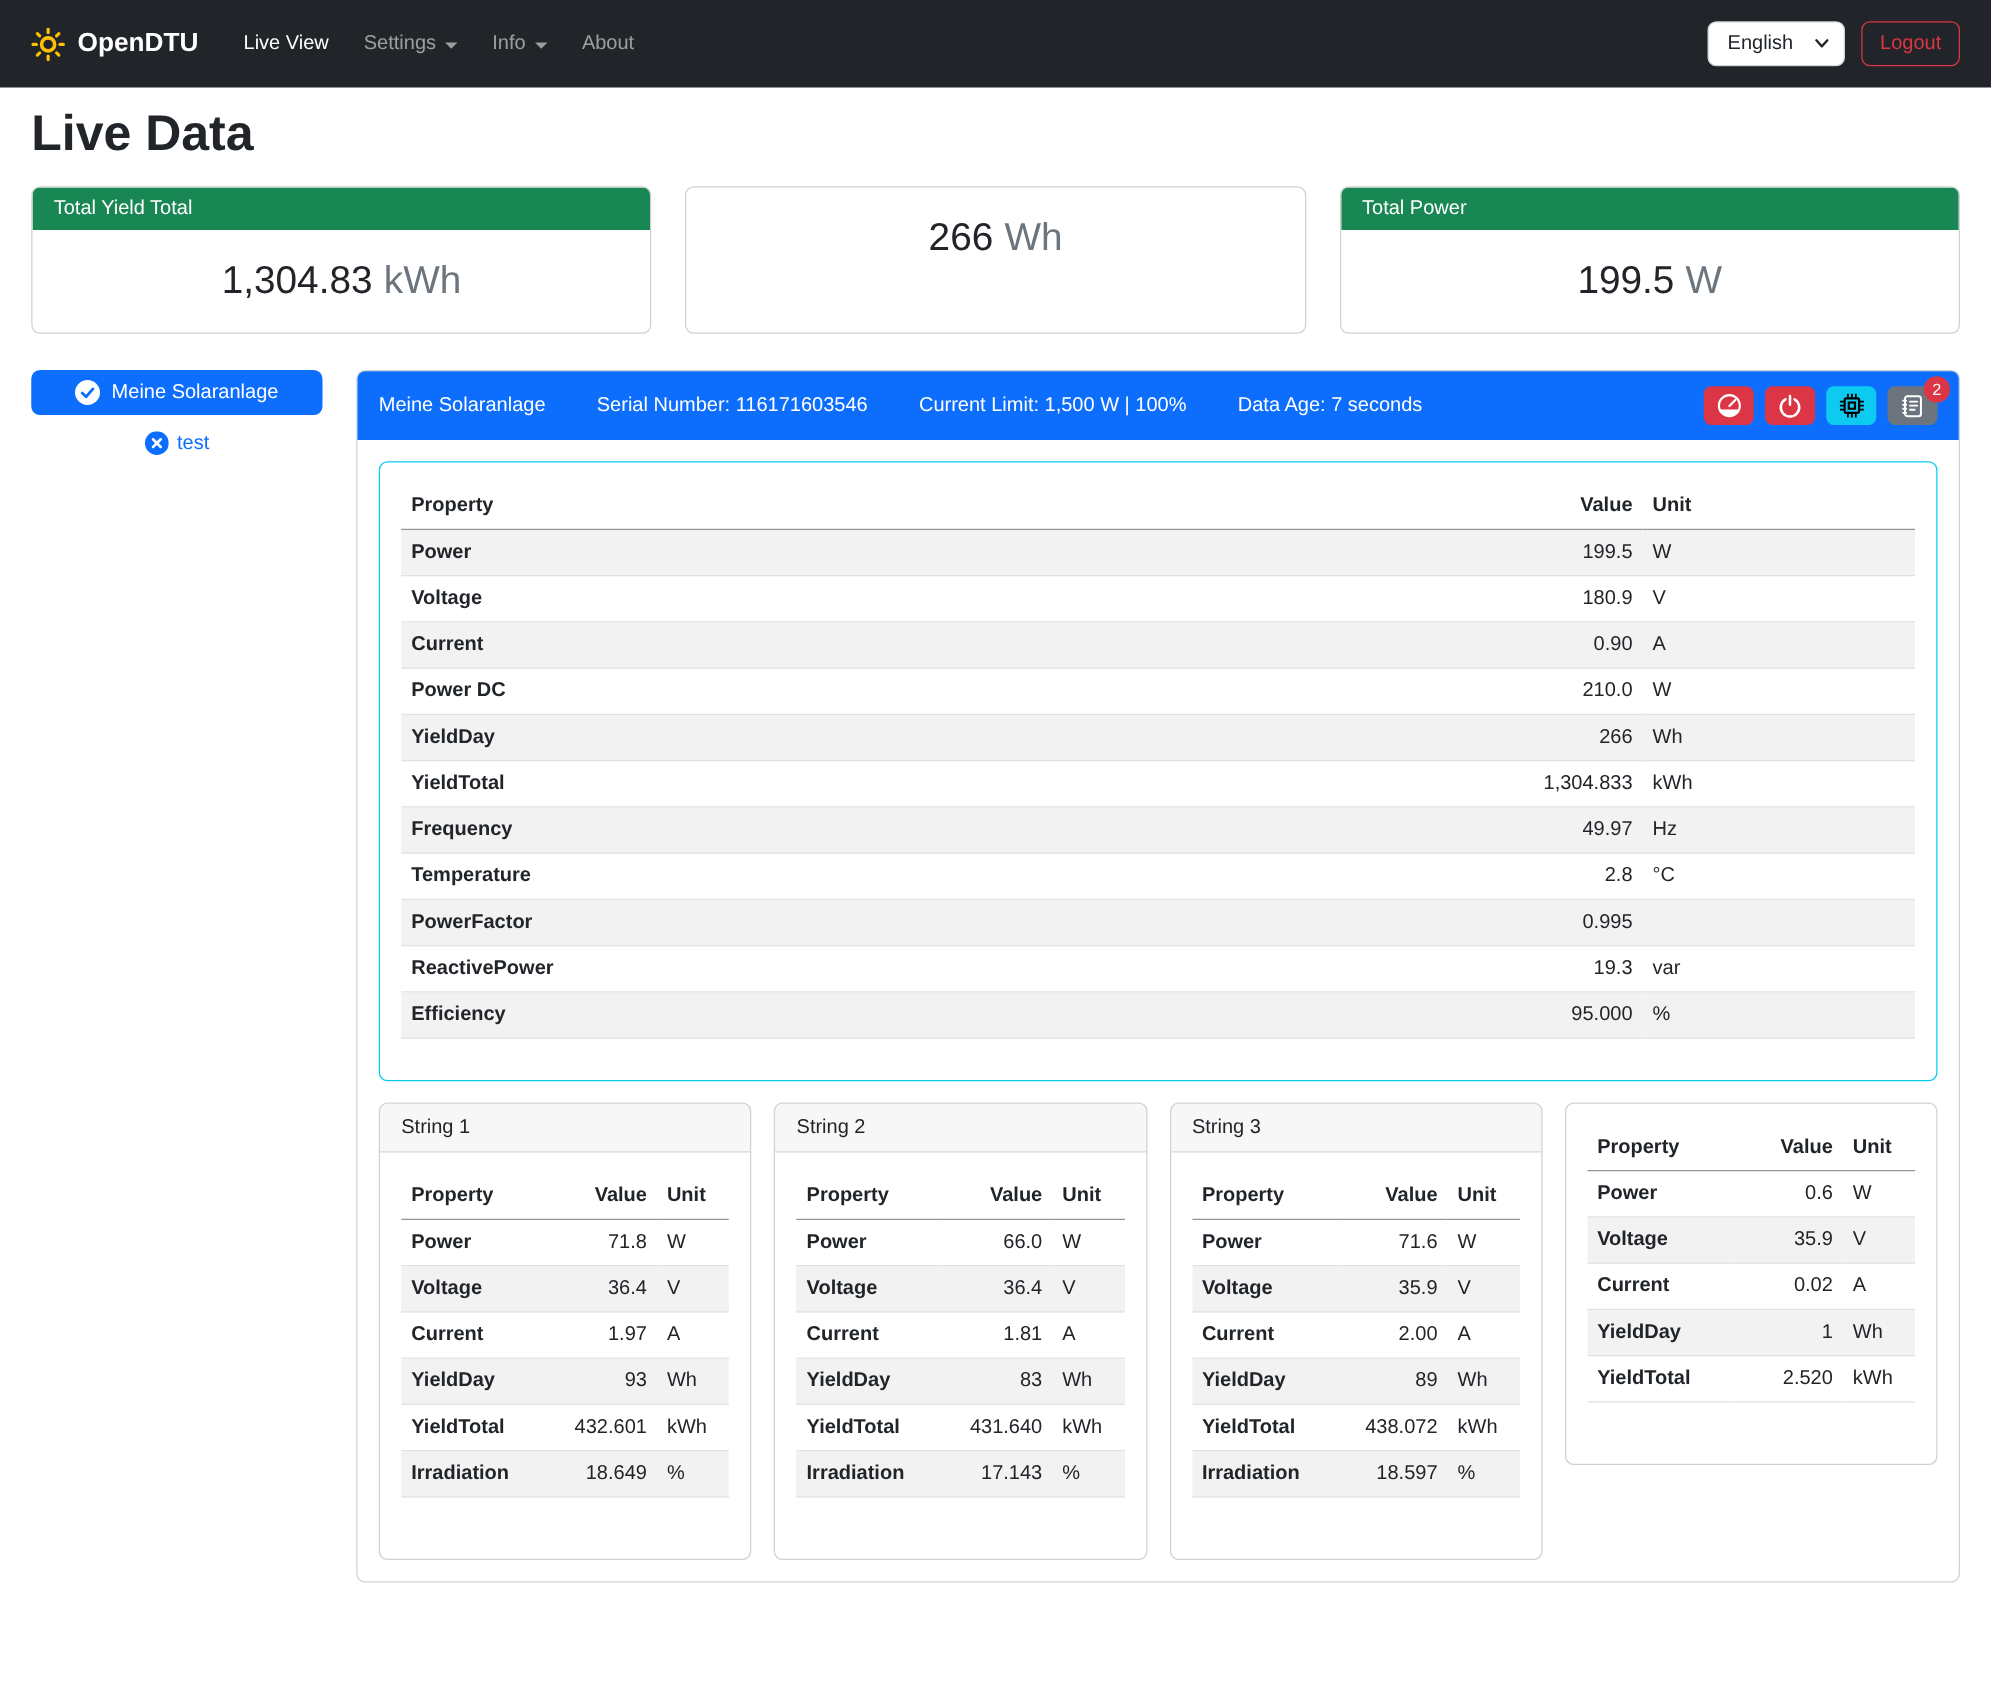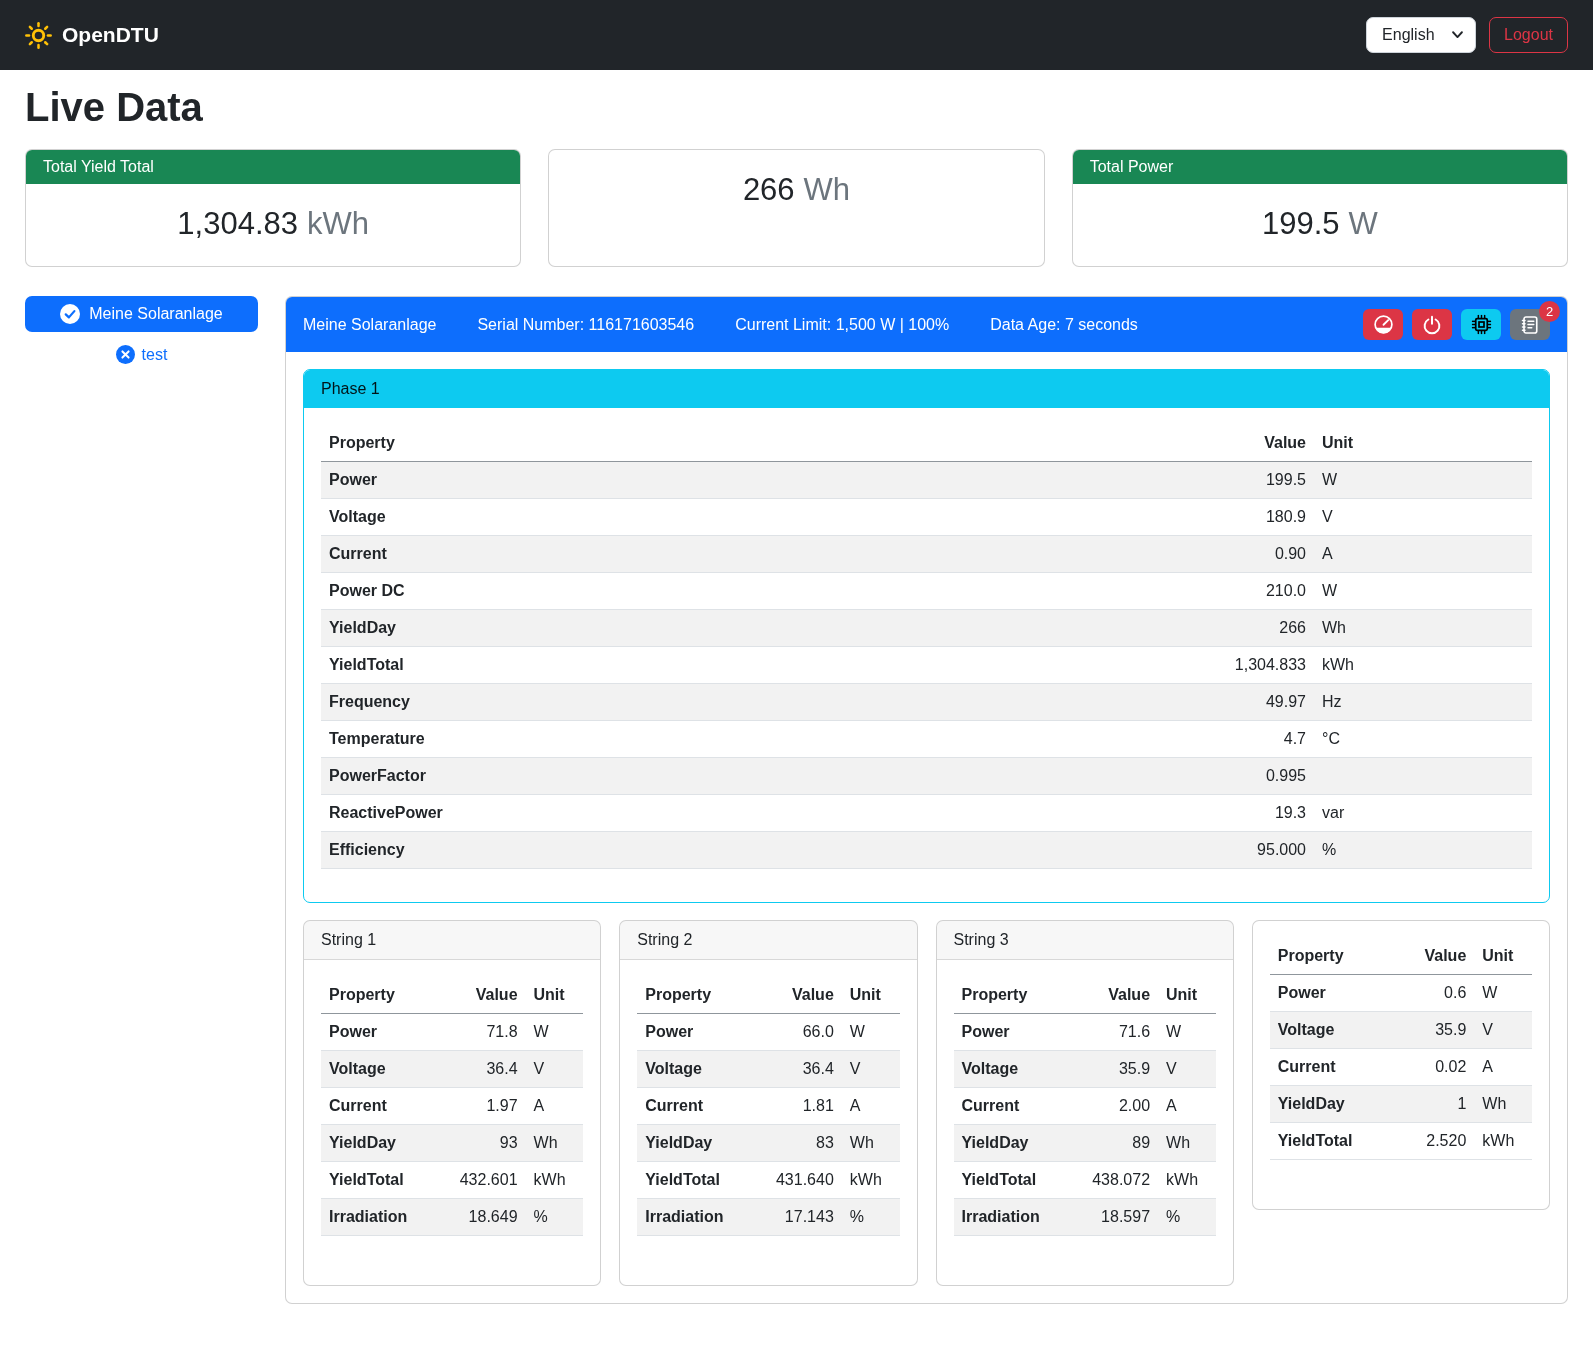--- a/index.html
+++ b/index.html
@@ -115,20 +115,36 @@
           <line x1="0.8" y1="8" x2="2.4" y2="8"></line>
             <line x1="13.6" y1="8" x2="15.2" y2="8"></line>
           <line x1="2.9" y1="2.9" x2="4.0" y2="4.0"></line>
             <line x1="12.0" y1="12.0" x2="13.1" y2="13.1"></line>
           <line x1="2.9" y1="13.1" x2="4.0" y2="12.0"></line>
             <line x1="12.0" y1="4.0" x2="13.1" y2="2.9"></line>
         </g>
       </svg>
     </span>
     <span>OpenDTU</span>
+  </div>
+  <div class="nav-links">
+    <a class="nav-link active">
+      <span>Live View</span>
+    </a>
+    <a class="nav-link">
+      <span>Settings</span>
+      <span class="caret"></span>
+    </a>
+    <a class="nav-link">
+      <span>Info</span>
+      <span class="caret"></span>
+    </a>
+    <a class="nav-link">
+      <span>About</span>
+    </a>
   </div>
   <div class="nav-right">
     <div class="lang-select">
       <span>English</span>
       <svg width="11" height="8" viewBox="0 0 10 7">
         <path d="M1 1 L5 5.4 L9 1" stroke="#212529" stroke-width="1.7" fill="none" stroke-linecap="round" stroke-linejoin="round"></path>
       </svg>
     </div>
     <button class="logout-btn">Logout</button>
   </div>
@@ -242,21 +258,20 @@
               </svg>
             </span>
             <span class="badge">2</span>
           </button>
         </div>
       </div>
 
       <div class="main-body">
 
         <div class="phase-card">
-          <div class="phase-header">Phase 1</div>
           <div class="phase-body">
             <table class="phase-table">
               <thead>
                 <tr>
                   <th>Property</th>
                   <th>Value</th>
                   <th>Unit</th>
                 </tr>
               </thead>
               <tbody>
@@ -290,21 +305,21 @@
                     <td>1,304.833</td>
                     <td>kWh</td>
                   </tr>
                   <tr>
                     <th>Frequency</th>
                     <td>49.97</td>
                     <td>Hz</td>
                   </tr>
                   <tr>
                     <th>Temperature</th>
-                    <td>4.7</td>
+                    <td>2.8</td>
                     <td>°C</td>
                   </tr>
                   <tr>
                     <th>PowerFactor</th>
                     <td>0.995</td>
                     <td></td>
                   </tr>
                   <tr>
                     <th>ReactivePower</th>
                     <td>19.3</td>

